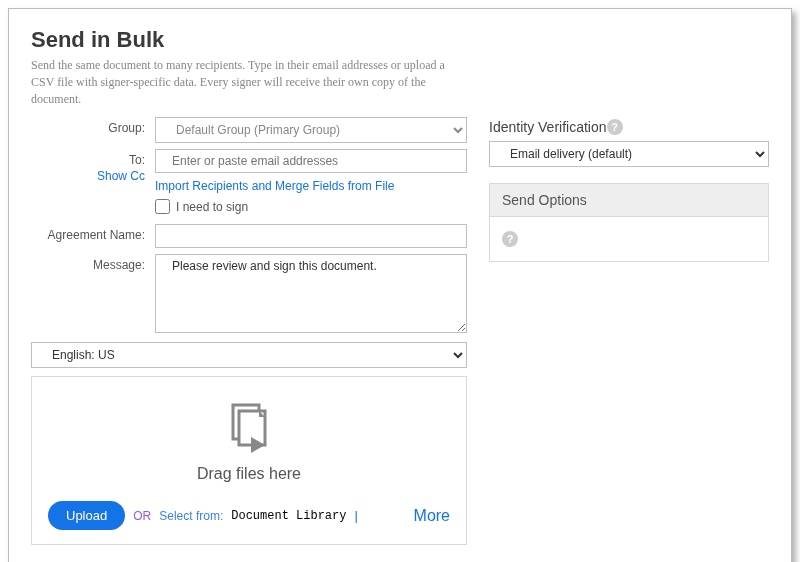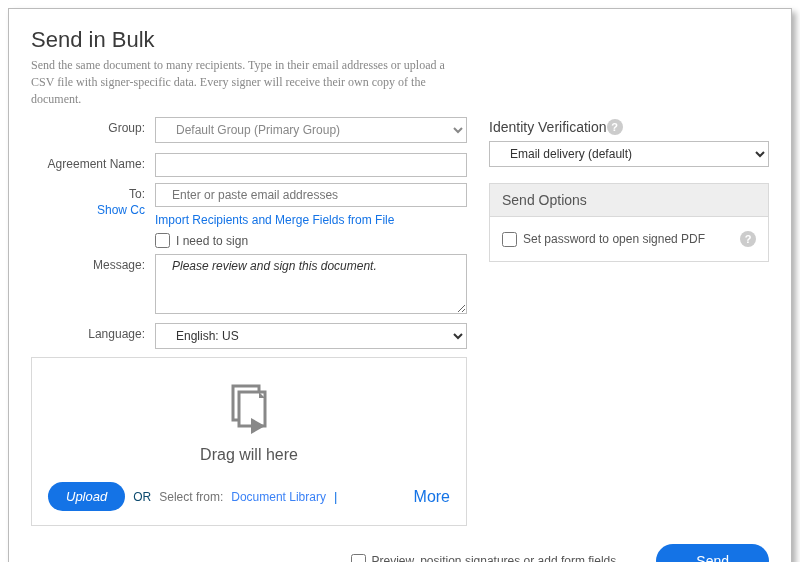--- a/index.html
+++ b/index.html
@@ -1,46 +1,46 @@
 <!DOCTYPE html>
 <html><head>
 <meta charset="utf-8">
 <style>
 * { box-sizing: border-box; margin: 0; padding: 0; }
 body { font-family: Arial, sans-serif; font-size: 13px; color: #333; background: #fff; padding: 8px; }
 .panel { width: 784px; border: 1px solid #bbb; box-shadow: 4px 4px 6px rgba(0,0,0,0.3); padding: 18px 22px 16px 22px; background: #fff; }
-.title { font-size: 22px; color: #3a3a3a; font-weight: 400; margin-bottom: 4px; }
+.title { font-size: 22px; color: #3a3a3a; font-weight: 700; margin-bottom: 4px; }
 .desc { font-size: 12px; color: #888; line-height: 1.4; max-width: 430px; margin-bottom: 10px; font-family: Liberation Serif, serif; }
 .cols { display: flex; gap: 22px; justify-content: flex-end; }
 .left { flex: 0 0 436px; }
 .right { flex: 1; }
 .row { display: flex; align-items: flex-start; margin-bottom: 6px; }
 .lbl { width: 124px; text-align: right; padding-right: 10px; color: #555; font-size: 12px; padding-top: 4px; line-height: 1.3; }
 .lbl .link { color: #1473e6; cursor: pointer; }
 .fld { flex: 1; }
 select, input[type=text], textarea { width: 100%; border: 1px solid #bfbfbf; padding: 4px 16px; font-size: 12px; font-family: inherit; background: #fff; color: #333; }
 select.grayed { color: #888; }
-textarea { resize: both; height: 60px; font-style: italic; }
+textarea { resize: both; height: 79px; }
 .imp { color: #1473e6; font-size: 12px; cursor: pointer; display: block; margin: 6px 0 6px 0; }
 .chk { display: flex; align-items: center; gap: 6px; font-size: 12px; color: #555; }
 .chk input { width: 15px; height: 15px; }
 .section-hdr { display: flex; align-items: center; gap: 0; font-size: 14px; color: #444; margin-bottom: 6px; margin-top: 2px; }
 .q { display: inline-flex; width: 16px; height: 16px; border-radius: 50%; background: #ccc; color: #fff; align-items: center; justify-content: center; font-size: 11px; font-weight: bold; }
 .send-opts { border: 1px solid #d9d9d9; margin-top: 16px; }
 .send-opts-hdr { background: #eee; padding: 8px 12px; font-size: 14px; color: #555; border-bottom: 1px solid #d9d9d9; }
 .send-opts-body { padding: 14px 12px; display: flex; align-items: center; justify-content: space-between; }
 .drop { border: 1px solid #d9d9d9; padding: 14px 16px; margin-top: 8px; }
 .drop-area { text-align: center; padding: 10px 0 8px 0; }
 .drop-area svg { display: block; margin: 0 auto 8px auto; }
 .drop-txt { font-size: 16px; color: #555; }
 .drop-bar { display: flex; align-items: center; gap: 8px; margin-top: 10px; }
-.btn-upload { background: #1473e6; color: #fff; border: none; border-radius: 16px; padding: 7px 18px; font-size: 13px; cursor: pointer; font-style: italic; }
-.or { color: #0c4a6e; font-size: 12px; }
-.sel-from { color: #737373; font-size: 12px; }
-.lnk { color: #3b82f6; cursor: pointer; font-size: 12px; }
+.btn-upload { background: #1473e6; color: #fff; border: none; border-radius: 16px; padding: 7px 18px; font-size: 13px; cursor: pointer; }
+.or { color: #8b5cf6; font-size: 12px; }
+.sel-from { color: #3b82f6; font-size: 12px; }
+.lnk { color: #000000; cursor: pointer; font-size: 12px; font-family: Liberation Mono, monospace; }
 .more { margin-left: auto; color: #1473e6; font-size: 16px; cursor: pointer; }
 .footer { display: flex; align-items: center; justify-content: flex-end; gap: 40px; margin-top: 18px; }
 .footer .chk { color: #555; }
 .btn-send { background: #1473e6; color: #fff; border: none; border-radius: 18px; padding: 9px 40px; font-size: 14px; cursor: pointer; }
 </style>
 </head>
 <body>
 
 <div class="panel">
   <div class="title">Send in Bulk</div>
@@ -49,60 +49,59 @@
   <div class="cols">
     <div class="left">
       <div class="row">
         <div class="lbl">Group:</div>
         <div class="fld">
           <select class="grayed">
             <option>Default Group (Primary Group)</option>
           </select>
         </div>
       </div>
-      <div class="row" style="margin-top:10px;">
-        <div class="lbl">Agreement Name:</div>
-        <div class="fld"><input type="text" style=""></div>
-      </div>
       <div class="row">
         <div class="lbl">
           <span>To:</span><br>
           <span class="link">Show Cc</span>
         </div>
         <div class="fld">
           <input type="text" placeholder="Enter or paste email addresses" style="">
           <span class="imp">Import Recipients and Merge Fields from File</span>
           <label class="chk">
             <input type="checkbox" style="">
             <span>I need to sign</span>
           </label>
         </div>
       </div>
+      <div class="row" style="margin-top:10px;">
+        <div class="lbl">Agreement Name:</div>
+        <div class="fld"><input type="text" style=""></div>
+      </div>
       <div class="row">
         <div class="lbl">Message:</div>
         <div class="fld"><textarea style="">Please review and sign this document.</textarea></div>
       </div>
       <div class="row">
-        <div class="lbl">Language:</div>
         <div class="fld">
           <select>
             <option>English: US</option>
           </select>
         </div>
       </div>
 
       <div class="drop">
         <div class="drop-area">
           <svg width="56" height="56" viewBox="0 0 56 56">
             <rect x="12" y="4" width="26" height="34" fill="none" stroke="#888" stroke-width="3"></rect>
             <rect x="18" y="10" width="26" height="34" fill="#fff" stroke="#888" stroke-width="3"></rect>
             <path d="M38 10 L44 16 L38 16 Z" fill="#888"></path>
             <path d="M30 36 L44 44 L30 52 Z" fill="#888"></path>
           </svg>
-          <div class="drop-txt">Drag will here</div>
+          <div class="drop-txt">Drag files here</div>
         </div>
         <div class="drop-bar">
           <button class="btn-upload">Upload</button>
           <span class="or">OR</span>
           <span class="sel-from">Select from:</span>
           <span class="lnk">Document Library</span>
           <span style="color:#1473e6;">|</span>
           <span class="more">More</span>
         </div>
       </div>
@@ -113,24 +112,20 @@
         <span>Identity Verification</span>
         <span class="q">?</span>
       </div>
       <select>
         <option>Email delivery (default)</option>
       </select>
 
       <div class="send-opts">
         <div class="send-opts-hdr">Send Options</div>
         <div class="send-opts-body">
-          <label class="chk">
-            <input type="checkbox" style="">
-            <span>Set password to open signed PDF</span>
-          </label>
           <span class="q">?</span>
         </div>
       </div>
     </div>
   </div>
 
   <div class="footer">
     <label class="chk">
       <input type="checkbox" style="">
       <span>Preview, position signatures or add form fields</span>

